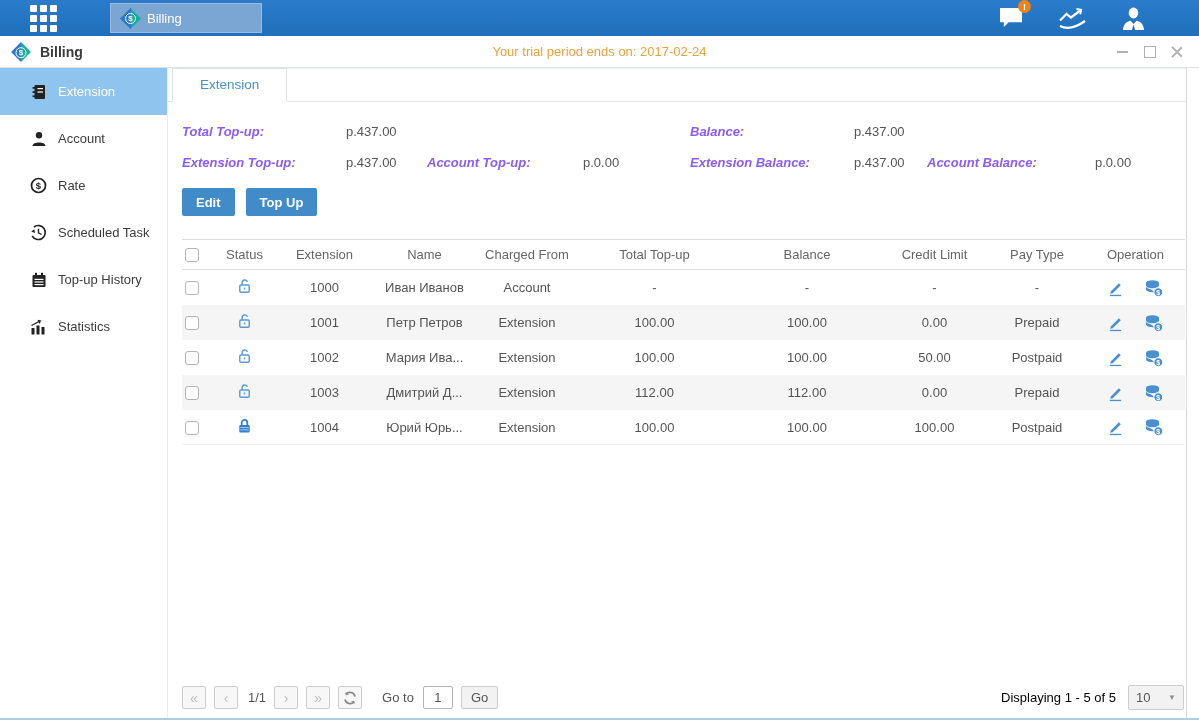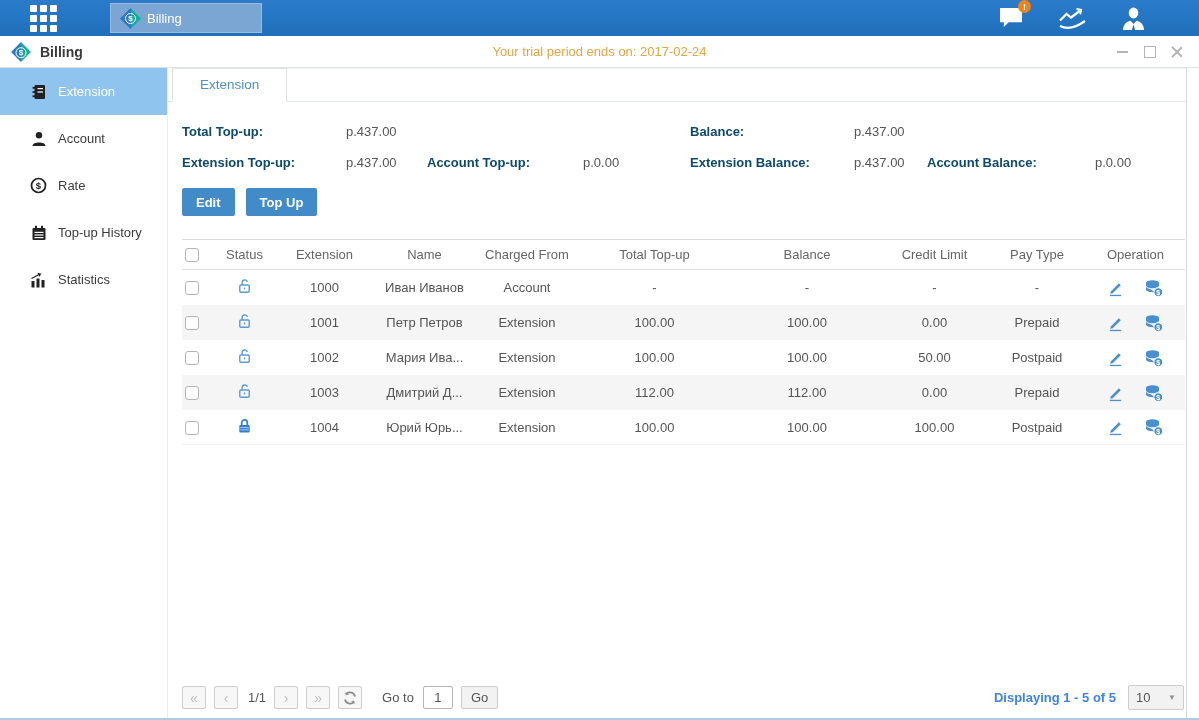--- a/index.html
+++ b/index.html
@@ -38,21 +38,21 @@
   .sicon { width:17px; height:17px; display:flex; align-items:center; justify-content:center; flex-shrink:0; }
 
   .content { flex:1; margin-right:12px; border-right:1px solid #d8d8d8; display:flex; flex-direction:column; min-width:0; }
   .tabstrip { height:34px; display:flex; border-bottom:1px solid #e2e6e9; padding-left:4px; flex-shrink:0; }
   .tab { border:1px solid #dfe3e6; border-bottom:1px solid #fff; margin-bottom:-1px; background:#fff; color:#4a90c9; padding:0 27px; line-height:32px; font-size:13.5px; cursor:pointer; }
   .tab-rest { flex:1; border-top:1px solid #eef1f3; }
 
   .panel { padding-left:14px; display:flex; flex-direction:column; flex:1; min-height:0; }
 
   .summary { margin-top:14px; display:grid; grid-template-columns:128px 117px 120px 143px 128px 109px 132px auto; grid-auto-rows:31px; align-items:center; }
-  .sum-label { font-weight:bold; color:#0c4a6e; }
+  .sum-label { font-weight:bold; color:#8b5cf6;font-style:italic; }
   .sum-value { color:#555;margin-left:36px; }
 
   .actions { margin-top:10px; display:flex; gap:11px; }
   .btn-blue { background:#418bc9; color:#fff; border:none; border-radius:2px; font-size:13px; font-weight:bold; height:28px; padding:0 14px; cursor:pointer; font-family:inherit; }
 
   
   .table { margin-top:23px; width:1003px; max-width:100%; }
   .trow { display:grid; grid-template-columns:30px 65px 95px 105px 100px 155px 150px 105px 100px 97px; align-items:center; height:35px; }
   .thead { height:31px; border-top:1px solid #ddd; border-bottom:1px solid #ddd; color:#666; }
   .tcell { text-align:center; overflow:hidden; white-space:nowrap; text-overflow:ellipsis; }
@@ -66,21 +66,21 @@
   .spacer { flex:1; }
 
   
   .pagination { display:flex; align-items:center; margin-bottom:8px; padding-right:2px; flex-shrink:0; }
   .pg-btn { width:24px; height:23px; background:#f7f7f7; border:1px solid #ccc; border-radius:2px; color:#bcbcbc; font-size:14px; display:flex; align-items:center; justify-content:center; margin-right:8px; cursor:pointer; }
   .pg-indicator { color:#555; margin:0 8px 0 2px; }
   .pg-goto { color:#555; margin:0 9px 0 12px; }
   .pg-input { width:30px; height:23px; border:1px solid #b5b5b5; border-radius:2px; text-align:center; font-size:13px; color:#555; font-family:inherit; }
   .pg-go { height:23px; padding:0 9px; background:#f2f2f2; border:1px solid #ccc; border-radius:2px; color:#555; font-size:13px; margin-left:8px; cursor:pointer; font-family:inherit; }
   .pg-right { margin-left:auto; display:flex; align-items:center; gap:12px; }
-  .pg-display { color:#3b82f6;font-weight:bold; }
+  .pg-display { color:#000000; }
   .pg-select { width:56px; height:25px; background:#f2f2f2; border:1px solid #ccc; border-radius:2px; display:flex; align-items:center; justify-content:space-between; padding:0 7px; color:#555; cursor:pointer; }
   .pg-caret { font-size:8px; color:#909090; }
 </style>
 </head>
 <body>
 
 <div class="app">
 
   <div class="topbar">
     <div class="grid-icon">
@@ -163,20 +163,30 @@
         <span class="slabel">Account</span>
       </div>
       <div class="side-item">
         <span class="sicon">
           <svg width="17" height="17" viewBox="0 0 17 17">
               <circle cx="8.5" cy="8.5" r="7" fill="none" stroke="#222" stroke-width="1.7"></circle>
               <text x="8.5" y="12" font-size="9.5" font-weight="bold" text-anchor="middle" fill="#222" font-family="Liberation Sans,sans-serif">$</text>
             </svg>
         </span>
         <span class="slabel">Rate</span>
+      </div>
+      <div class="side-item">
+        <span class="sicon">
+          <svg width="17" height="17" viewBox="0 0 17 17" fill="none" stroke="#222" stroke-width="1.6">
+              <path d="M4 3 a7 7 0 1 1 -1.8 9"></path>
+              <path d="M1.2 7.5 l3.2-2.2 0.6 3.8 z" fill="#222" stroke="none"></path>
+              <path d="M8.5 4.8 v4 l3 1.7" stroke-width="1.4"></path>
+            </svg>
+        </span>
+        <span class="slabel">Scheduled Task</span>
       </div>
       <div class="side-item">
         <span class="sicon">
           <svg width="16" height="16" viewBox="0 0 16 16" fill="#222">
               <rect x="1.5" y="3" width="13" height="12" rx="1"></rect>
               <rect x="4" y="0.8" width="2" height="3.6"></rect>
               <rect x="10" y="0.8" width="2" height="3.6"></rect>
               <rect x="3.5" y="6.8" width="9" height="1.2" fill="#fff"></rect>
               <rect x="3.5" y="9.4" width="9" height="1.2" fill="#fff"></rect>
               <rect x="3.5" y="12" width="9" height="1.2" fill="#fff"></rect>

